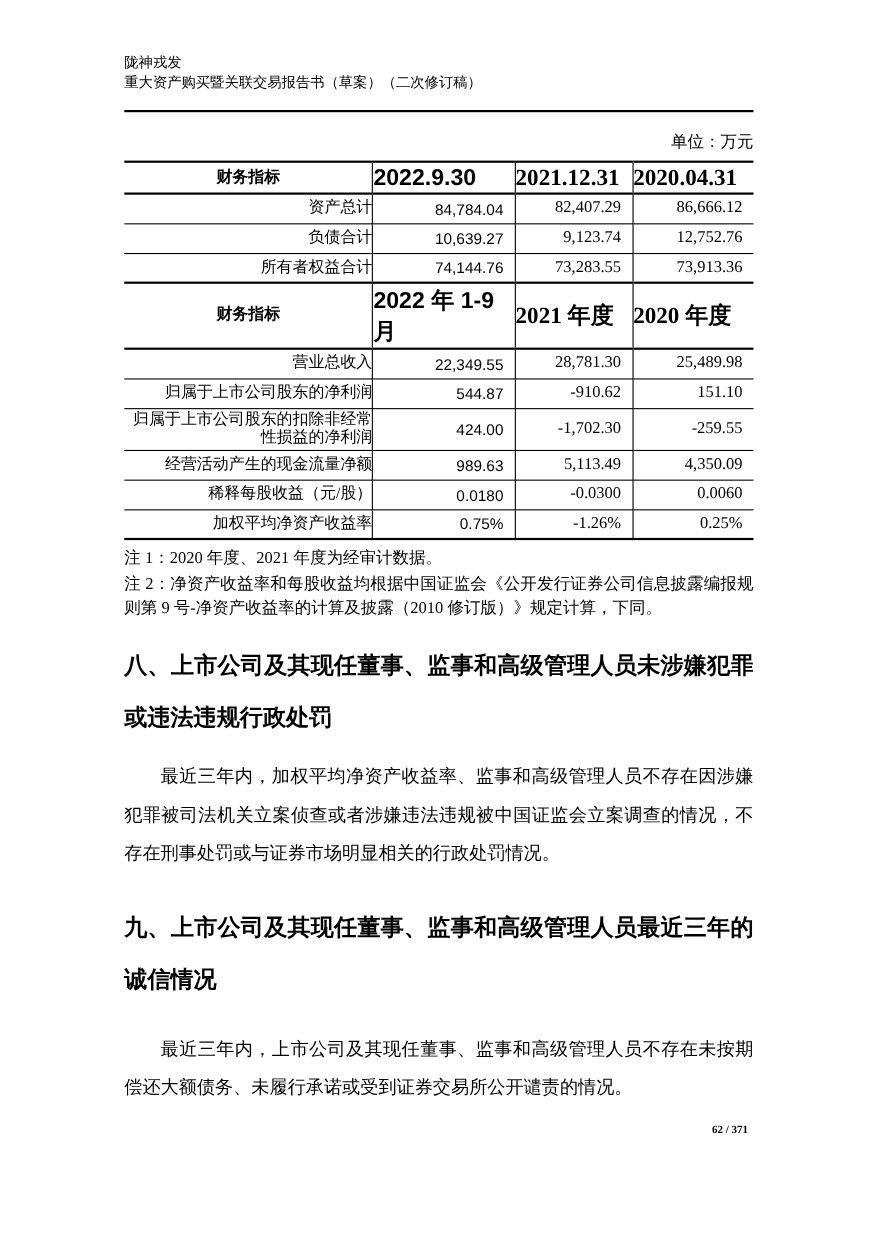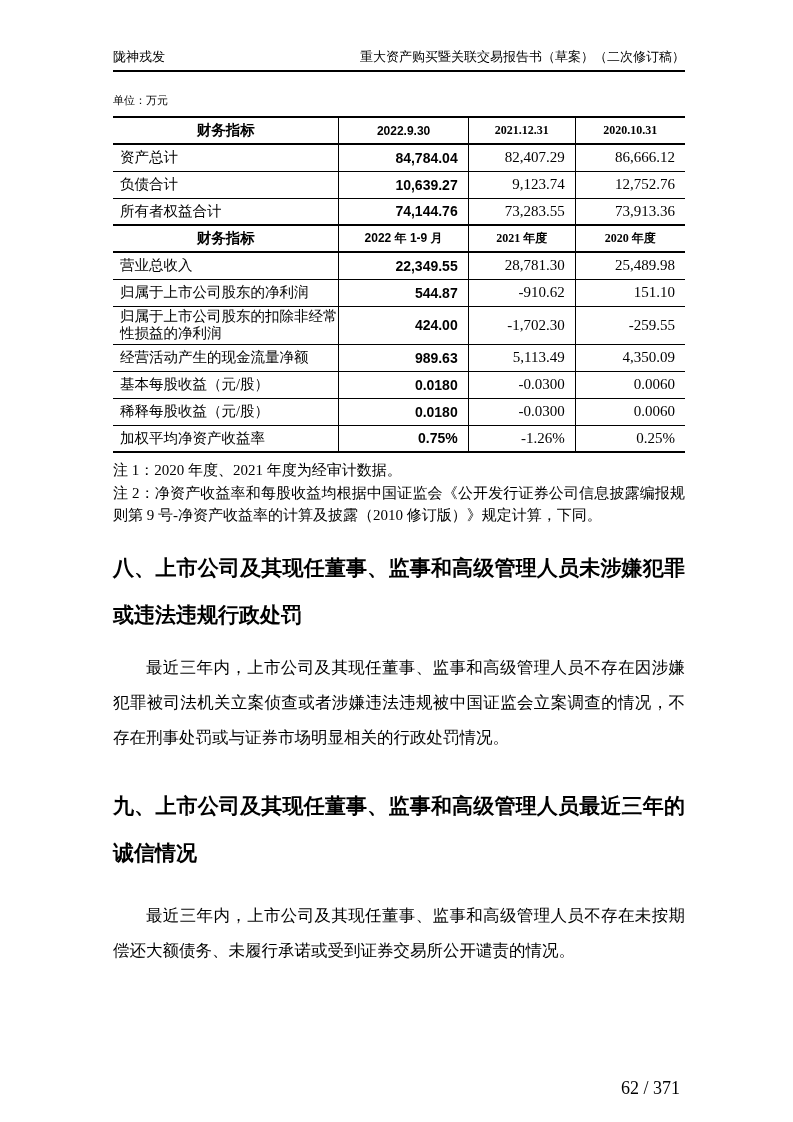--- a/index.html
+++ b/index.html
@@ -12,33 +12,35 @@
     overflow: hidden;
   }
   .page {
     position: absolute; inset: 0;
     padding: 48px 108px 0 113px;
   }
   
   .doc-header {
     display: flex; justify-content: space-between; 
     font-size: 13px;
-    padding-bottom: 4px;
+    padding-bottom: 16px;
     border-bottom: 2px solid #000;
+    flex-direction: column;
   }
   
   .intro {
     margin-top: 24px;
     font-size: 16.5px;
     text-indent: 2.5em;
     line-height: 21px;
   }
   .unit-row {
     margin-top: 20px;
-    font-size: 11px;
+    font-size: 15px;
+    text-align: right;
     line-height: 17px;
   }
   
   table.fin {
     width: 100%;
     margin-top: 7px;
     border-collapse: collapse;
     border-top: 2px solid #000;
     border-bottom: 2.5px solid #000;
   }
@@ -47,41 +49,40 @@
     font-size: 15px;
     height: 27px;
     vertical-align: middle;
     padding: 1px 0;
   }
   table.fin td.v { border-right: 1px solid #000; } 
   table.fin tr.header-row td {
     border-top: 2px solid #000;
     border-bottom: 2px solid #000;
     font-weight: bold;
-    text-align: center;
-    font-size: 12px;
+    font-size: 21px;
   }
   table.fin td.label {
-    text-align: left;
+    text-align: right;
     padding-left: 7px;
     font-size: 14.5px;
     line-height: 17.5px;
     font-family: Liberation Serif, serif;
   }
   table.fin tr.header-row td.label {
     padding-left: 0; text-align: center;
     font-family: "Liberation Sans", "DejaVu Sans", sans-serif;
     font-size: 14.5px;
   }
   table.fin td.num {
     text-align: right;
     padding-right: 10px;
   }
   table.fin .c2022 {
-    font-weight: bold;
+    font-weight: normal;
     font-family: "Liberation Sans", "DejaVu Sans", sans-serif;
     font-size: 14px;
   }
   
   .notes {
     margin-top: 6px;
     font-size: 15px;
     line-height: 22.5px;
     text-align: justify;
   }
@@ -98,23 +99,23 @@
     margin-top: 12px;
     font-size: 16.5px;
     line-height: 35px;
     text-indent: 2em;
     text-align: justify;
   }
   .sec-body-2 { margin-top: 22px; }
   
   .footer {
     position: absolute;
-    top: 1078px; right: 113px;
-    font-size: 18px;
-    font-weight: normal;
+    top: 1022px; right: 113px;
+    font-size: 10px;
+    font-weight: bold;
   }
 </style>
 </head>
 <body>
 
 <div class="page">
 
   <div class="doc-header">
     <span>陇神戎发</span>
     <span>重大资产购买暨关联交易报告书（草案）（二次修订稿）</span>
@@ -129,21 +130,21 @@
         <col style="width:22.6%">
         <col style="width:18.7%">
         <col style="width:19.2%">
     </colgroup>
     <tbody>
 
       <tr class="header-row">
         <td class="label v">财务指标</td>
         <td class="v c2022">2022.9.30</td>
         <td class="v">2021.12.31</td>
-        <td>2020.10.31</td>
+        <td>2020.04.31</td>
       </tr>
       <tr>
         <td class="label v">资产总计</td>
         <td class="num v c2022">84,784.04</td>
         <td class="num v">82,407.29</td>
         <td class="num">86,666.12</td>
       </tr>
       <tr>
         <td class="label v">负债合计</td>
         <td class="num v c2022">10,639.27</td>
@@ -181,46 +182,40 @@
         <td class="num v">-1,702.30</td>
         <td class="num">-259.55</td>
       </tr>
       <tr>
         <td class="label v">经营活动产生的现金流量净额</td>
         <td class="num v c2022">989.63</td>
         <td class="num v">5,113.49</td>
         <td class="num">4,350.09</td>
       </tr>
       <tr>
-        <td class="label v">基本每股收益（元/股）</td>
-        <td class="num v c2022">0.0180</td>
-        <td class="num v">-0.0300</td>
-        <td class="num">0.0060</td>
-      </tr>
-      <tr>
         <td class="label v">稀释每股收益（元/股）</td>
         <td class="num v c2022">0.0180</td>
         <td class="num v">-0.0300</td>
         <td class="num">0.0060</td>
       </tr>
       <tr>
         <td class="label v">加权平均净资产收益率</td>
         <td class="num v c2022">0.75%</td>
         <td class="num v">-1.26%</td>
         <td class="num">0.25%</td>
       </tr>
     </tbody>
   </table>
 
   <div class="notes">
     <div>注 1：2020 年度、2021 年度为经审计数据。</div>
     <div>注 2：净资产收益率和每股收益均根据中国证监会《公开发行证券公司信息披露编报规则第 9 号-净资产收益率的计算及披露（2010 修订版）》规定计算，下同。</div>
   </div>
 
   <h2 class="sec-heading">八、上市公司及其现任董事、监事和高级管理人员未涉嫌犯罪或违法违规行政处罚</h2>
-  <p class="sec-body">最近三年内，上市公司及其现任董事、监事和高级管理人员不存在因涉嫌犯罪被司法机关立案侦查或者涉嫌违法违规被中国证监会立案调查的情况，不存在刑事处罚或与证券市场明显相关的行政处罚情况。</p>
+  <p class="sec-body">最近三年内，加权平均净资产收益率、监事和高级管理人员不存在因涉嫌犯罪被司法机关立案侦查或者涉嫌违法违规被中国证监会立案调查的情况，不存在刑事处罚或与证券市场明显相关的行政处罚情况。</p>
 
   <h2 class="sec-heading" style="margin-top:27px;">九、上市公司及其现任董事、监事和高级管理人员最近三年的诚信情况</h2>
   <p class="sec-body sec-body-2">最近三年内，上市公司及其现任董事、监事和高级管理人员不存在未按期偿还大额债务、未履行承诺或受到证券交易所公开谴责的情况。</p>
 
   <div class="footer">62 / 371</div>
 
 </div>
 
 </body></html>

